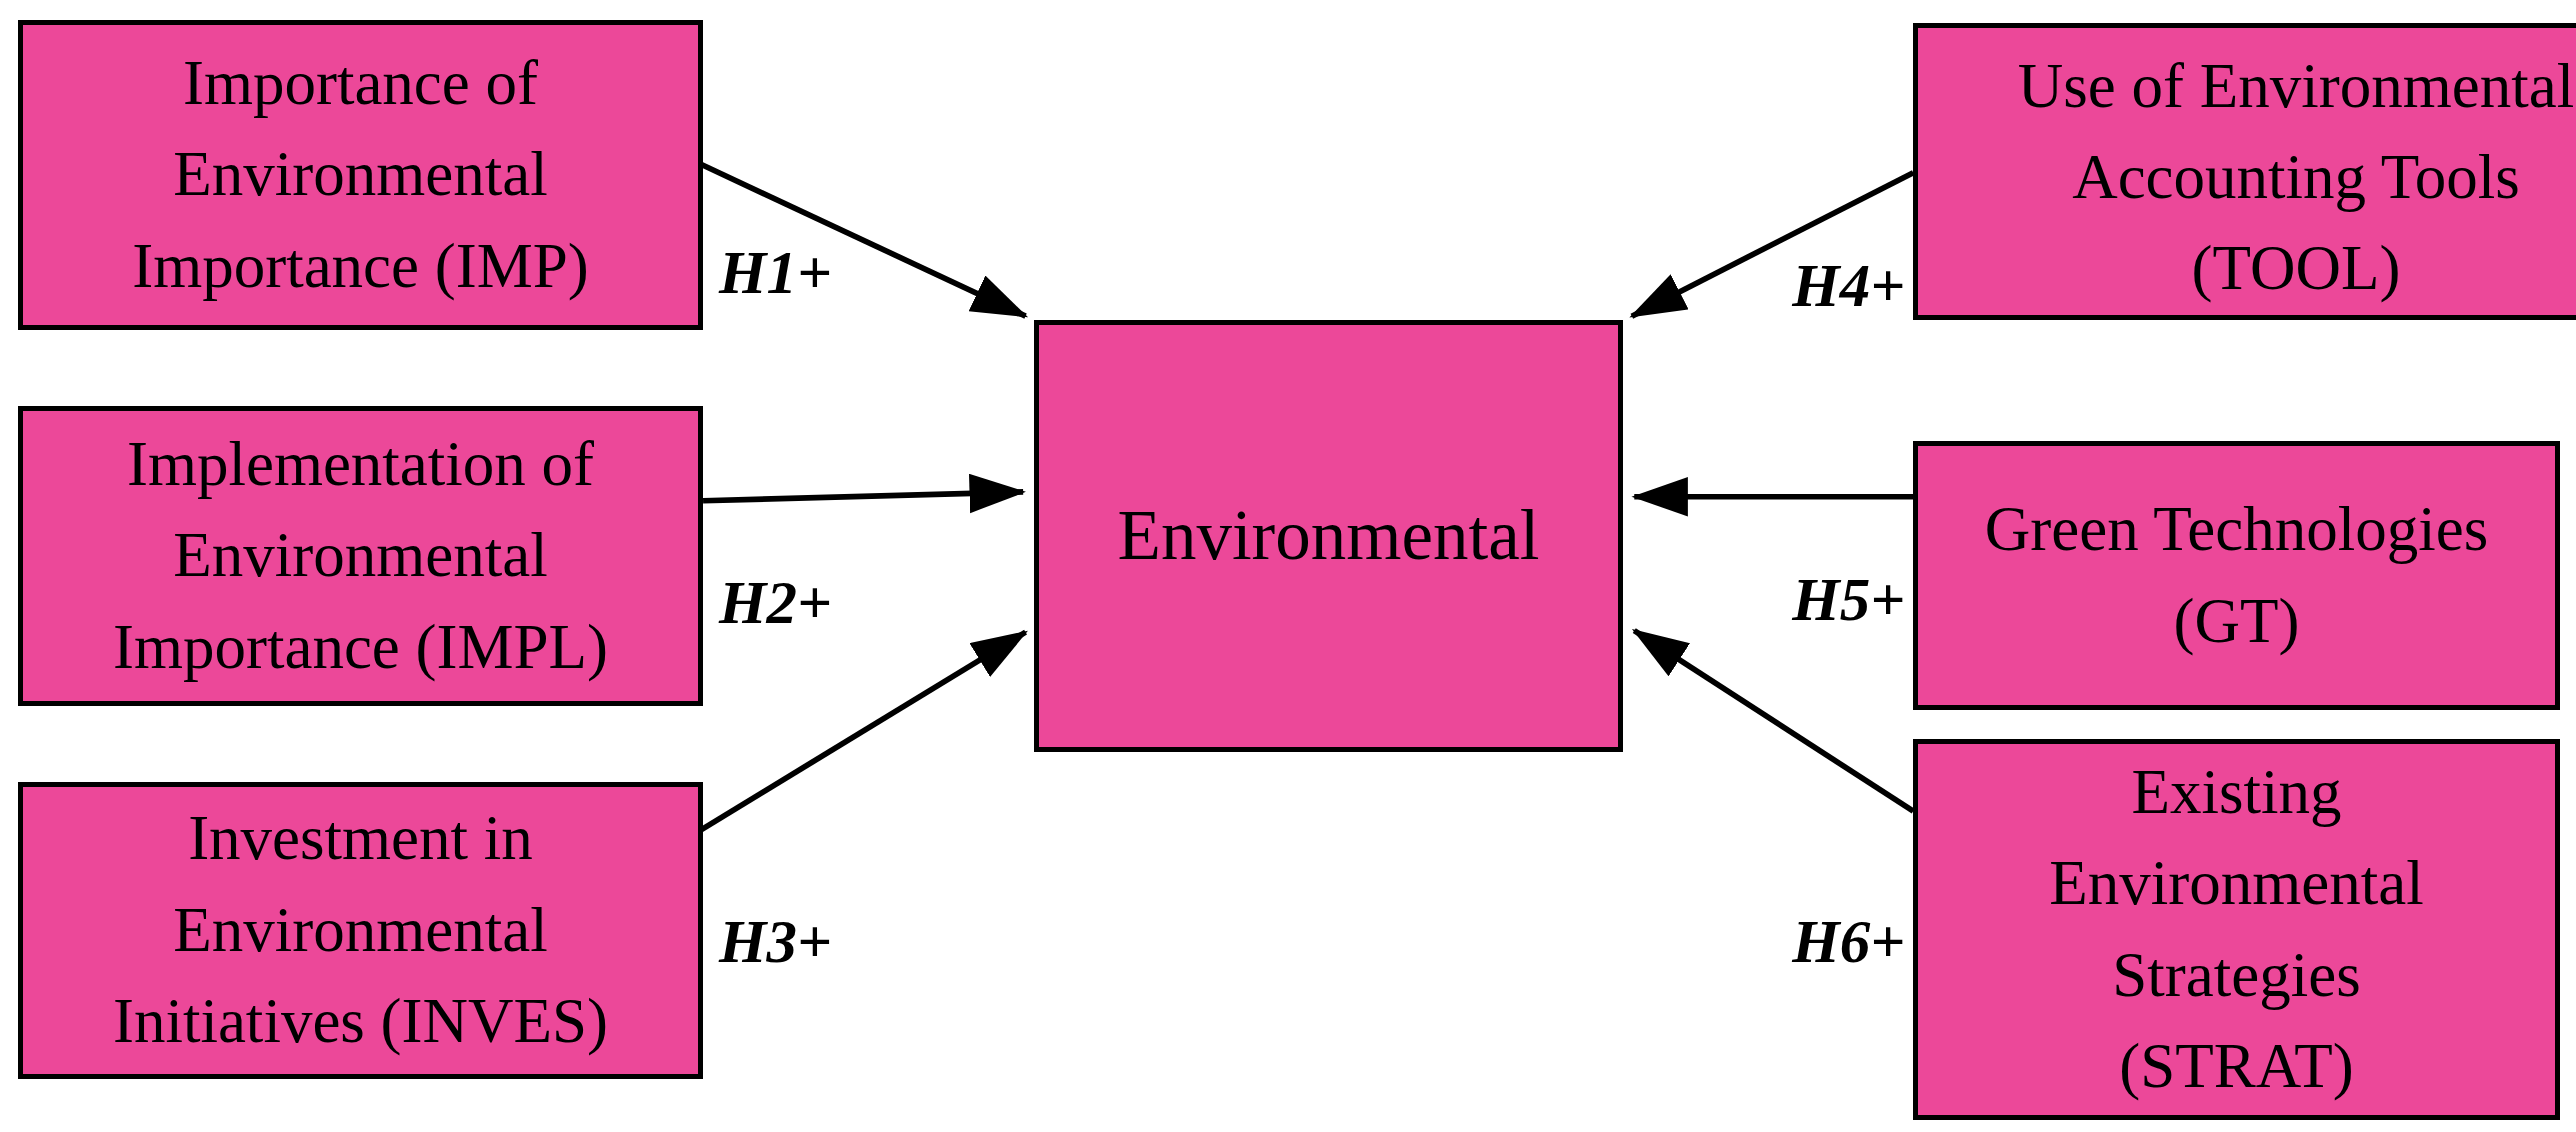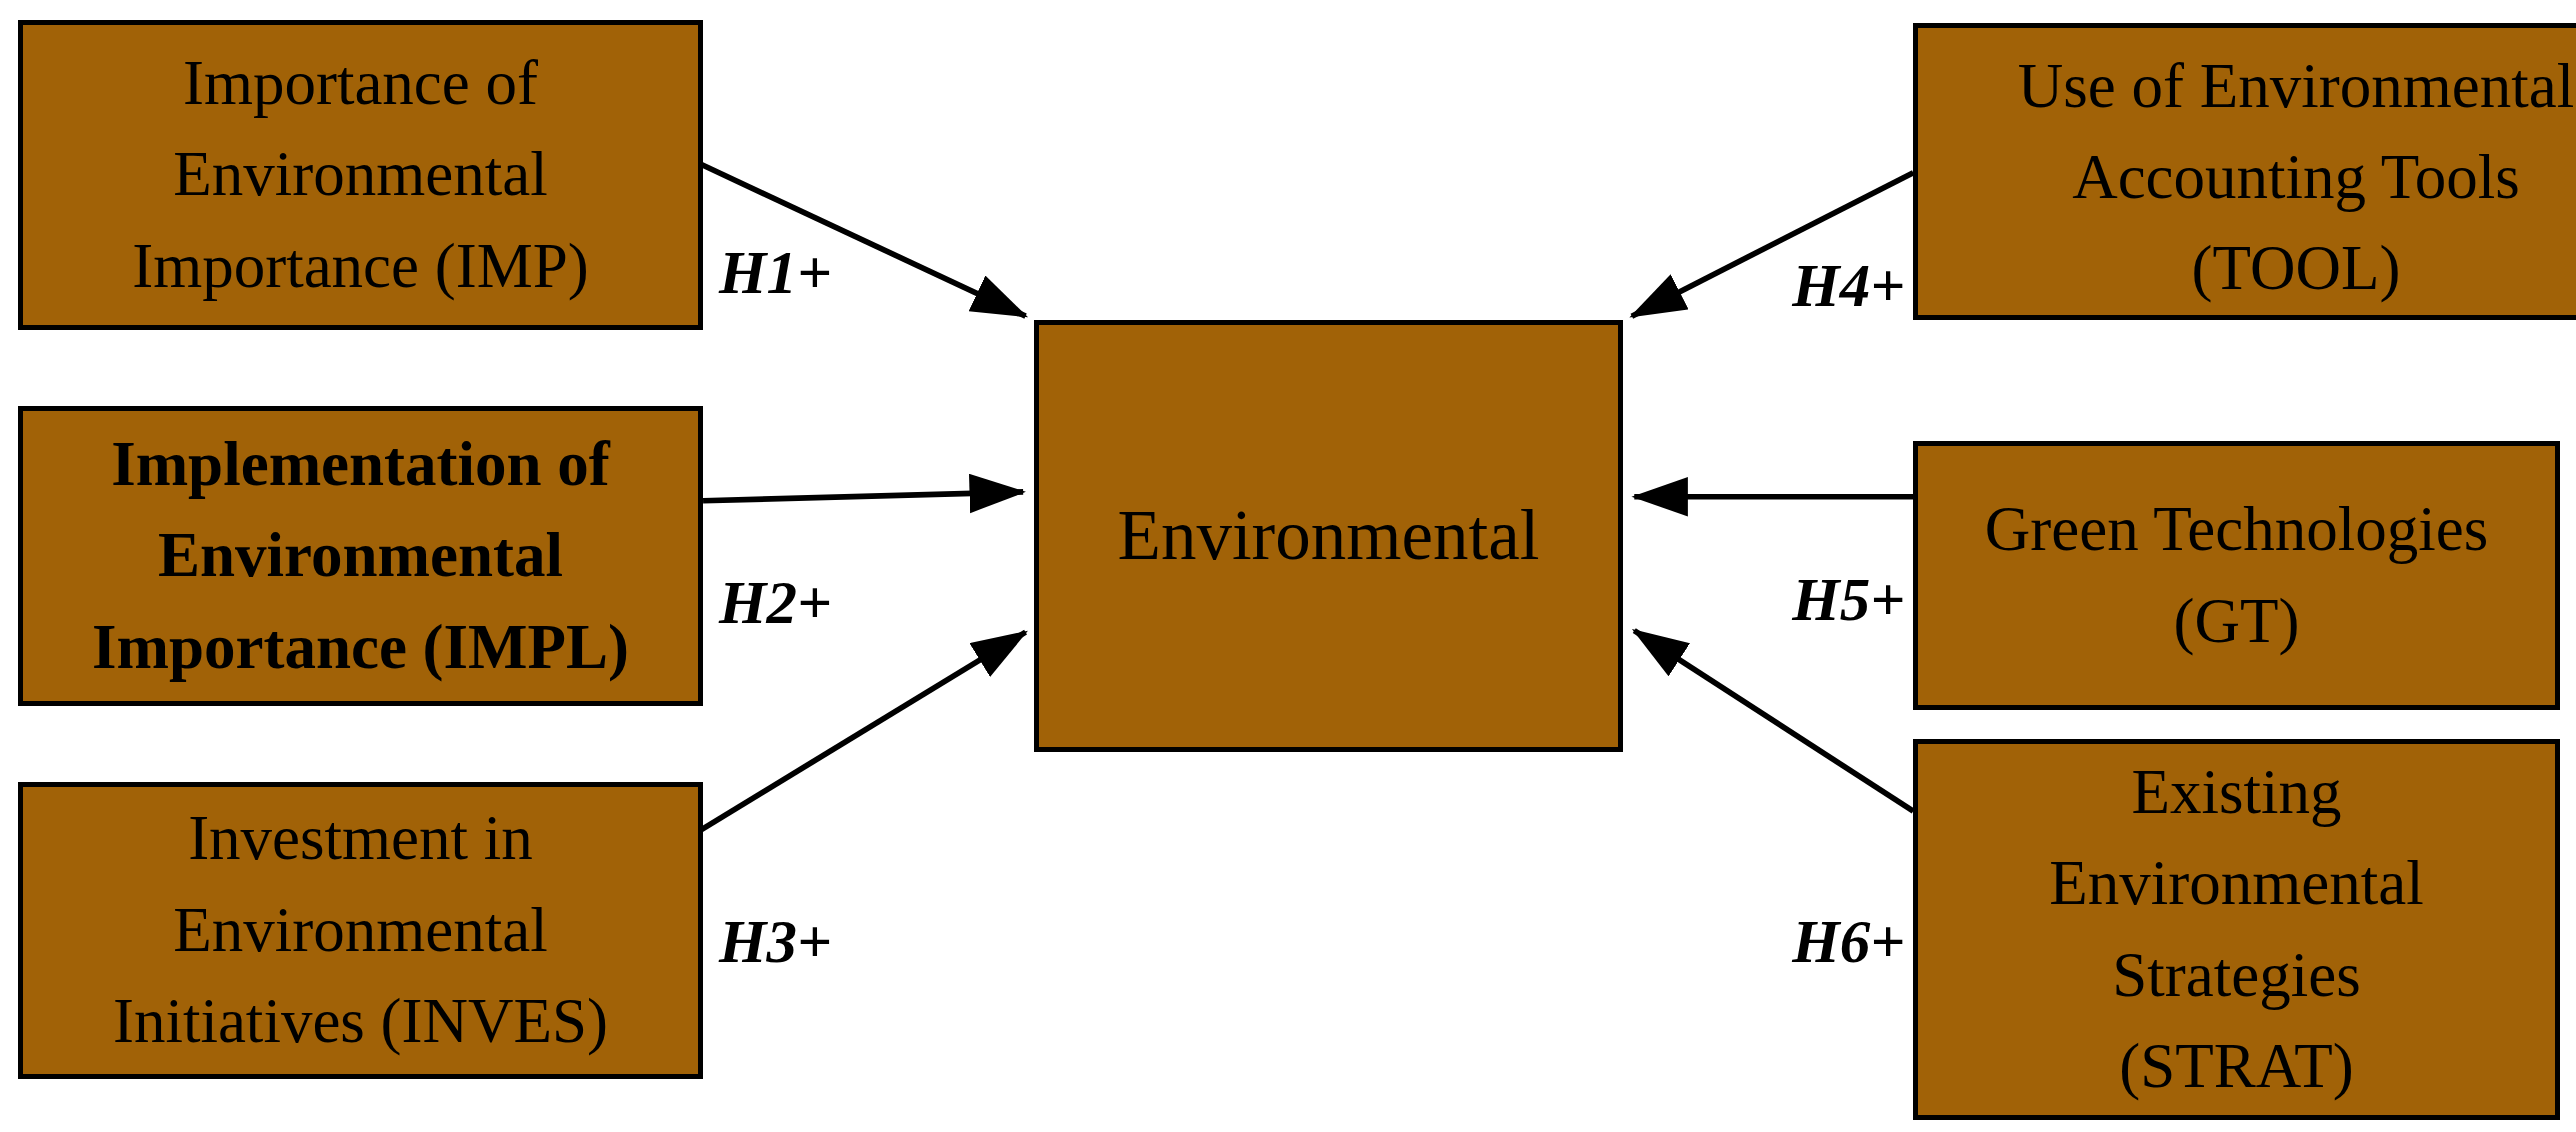--- a/index.html
+++ b/index.html
@@ -19,34 +19,34 @@
   .arrow-layer {
     position: absolute;
     left: 0; top: 0;
     width: 2576px;
     height: 1133px;
   }
   .box {
     position: absolute;
     box-sizing: border-box;
     border: 5.6px solid #000000;
-    background: #a16207;
+    background: #ec4899;
     display: flex;
     align-items: center;
     justify-content: center;
     text-align: center;
     font-size: 63px;
     line-height: 1.45;
   }
   .box .ln { display: block; white-space: nowrap; }
   .box.ep { font-size: 71px; line-height: 1.4; }
 
   
   .box.imp   { left: 18px;  top: 20px;  width: 685px; height: 310px; }
-  .box.impl  { left: 18px;  top: 406px; width: 685px; height: 300px; font-weight: bold; }
+  .box.impl  { left: 18px;  top: 406px; width: 685px; height: 300px; }
   .box.inves { left: 18px;  top: 782px; width: 685px; height: 297px; }
   
   .box.ep    { left: 1034px; top: 320px; width: 589px; height: 432px; }
   
   .box.tool  { left: 1913px; top: 22.6px;  width: 766px; height: 297px; align-items: flex-end; }
   .box.gt    { left: 1913px; top: 397px; width: 647px; height: 269px; margin-top: 44px; }
   .box.strat { left: 1913px; top: 739px; width: 647px; height: 381px; }
 
   .hlabel {
     position: absolute;

